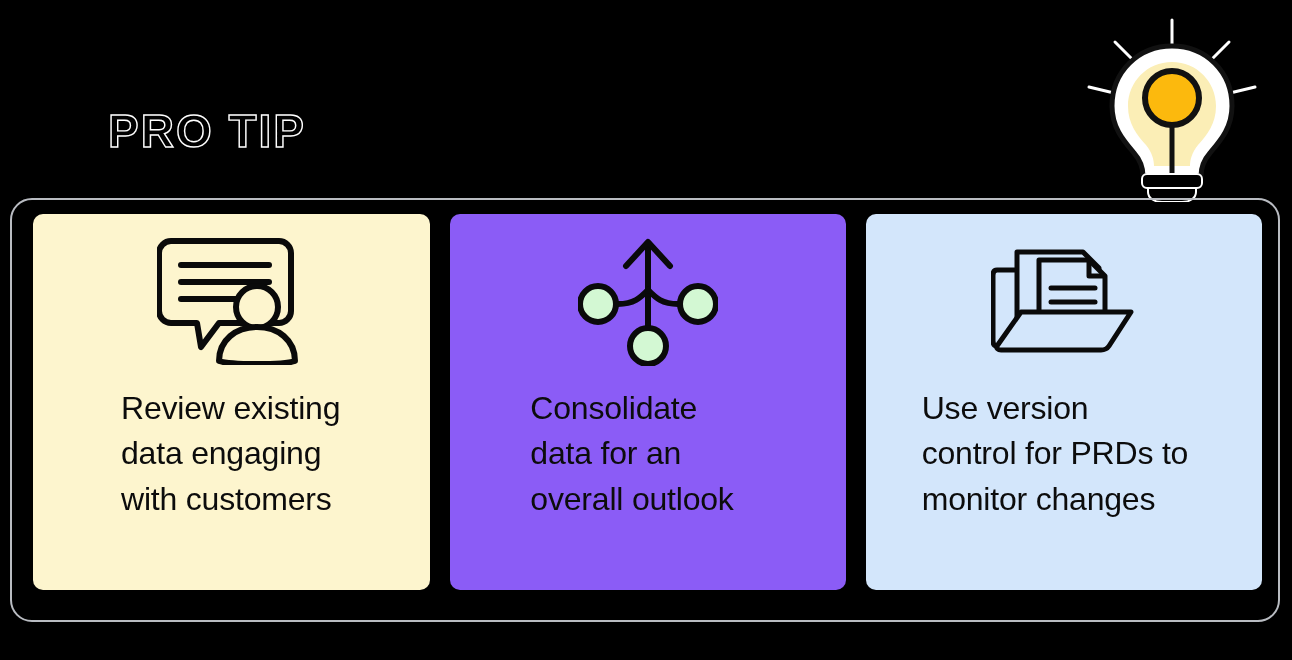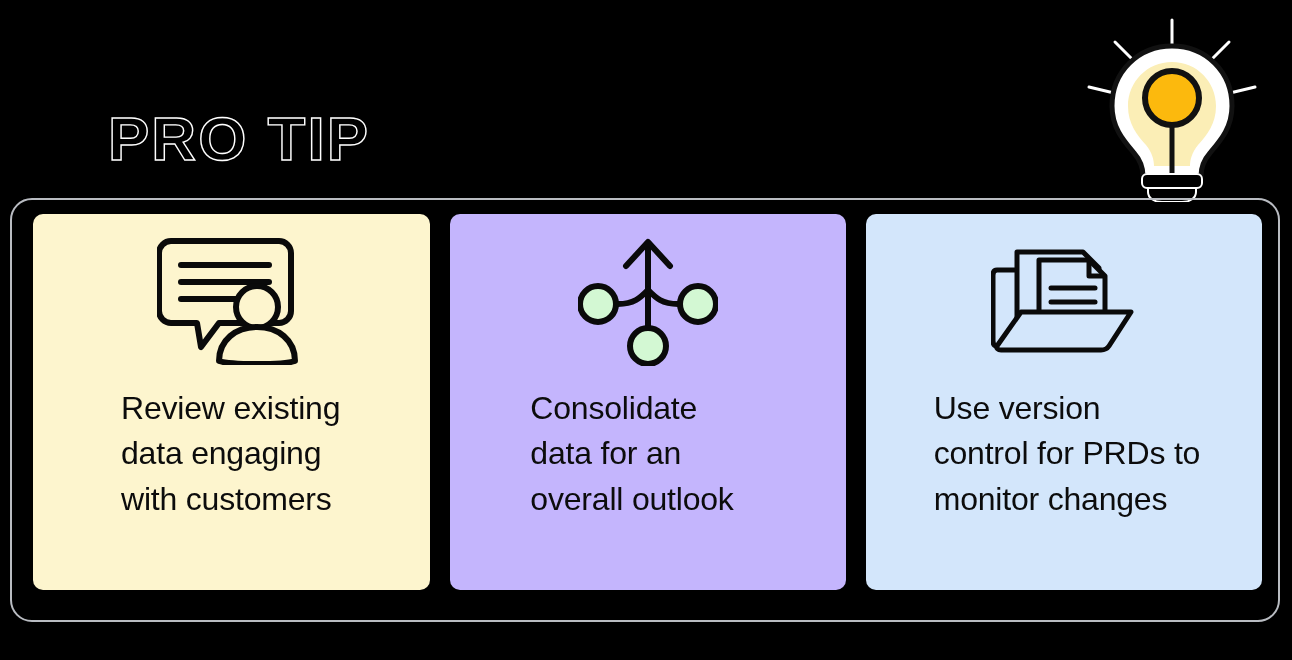--- a/index.html
+++ b/index.html
@@ -30,21 +30,21 @@
     top: 0;
     width: 1292px;
     height: 198px;
   }
 
   .pro-tip-title {
     position: absolute;
     left: 108px;
     top: 108px;
     font-family: "Liberation Sans", "DejaVu Sans", sans-serif;
-    font-size: 62px;
+    font-size: 46px;
     font-weight: 700;
     letter-spacing: 2px;
     color: #000000;
     -webkit-text-stroke: 1.4px #ffffff;
     text-shadow: 0 0 0 #000;
     line-height: 1;
     white-space: nowrap;
     user-select: none;
   }
 
@@ -82,42 +82,42 @@
   .card {
     border-radius: 10px;
     box-sizing: border-box;
     display: flex;
     flex-direction: column;
     align-items: flex-start;
     overflow: hidden;
   }
 
   .card.c1 { width: 399px; background: #fdf5ce; }
-  .card.c2 { width: 397px; background: #c4b5fd; }
+  .card.c2 { width: 397px; background: #8b5cf6; }
   .card.c3 { width: 398px; background: #d3e6fb; }
 
   .card-icon {
     width: 100%;
     height: 172px;
     display: flex;
     align-items: center;
     justify-content: center;
     flex: 0 0 auto;
   }
 
   .card-text {
     font-family: "Liberation Sans", "DejaVu Sans", sans-serif;
     font-size: 32px;
     line-height: 1.42;
     color: #0c0c0c;
     padding: 0 0 0 88px;
     letter-spacing: -0.2px;
     white-space: pre-line;
   }
-  .card.c3 .card-text { padding-left: 56px; margin-left: 12px; }
+  .card.c3 .card-text { padding-left: 56px; }
   .card.c2 .card-text { padding-left: 80px; }
 
   svg { display: block; }
 </style>
 </head>
 <body>
 
 <div id="stage">
 
   <div class="header">

